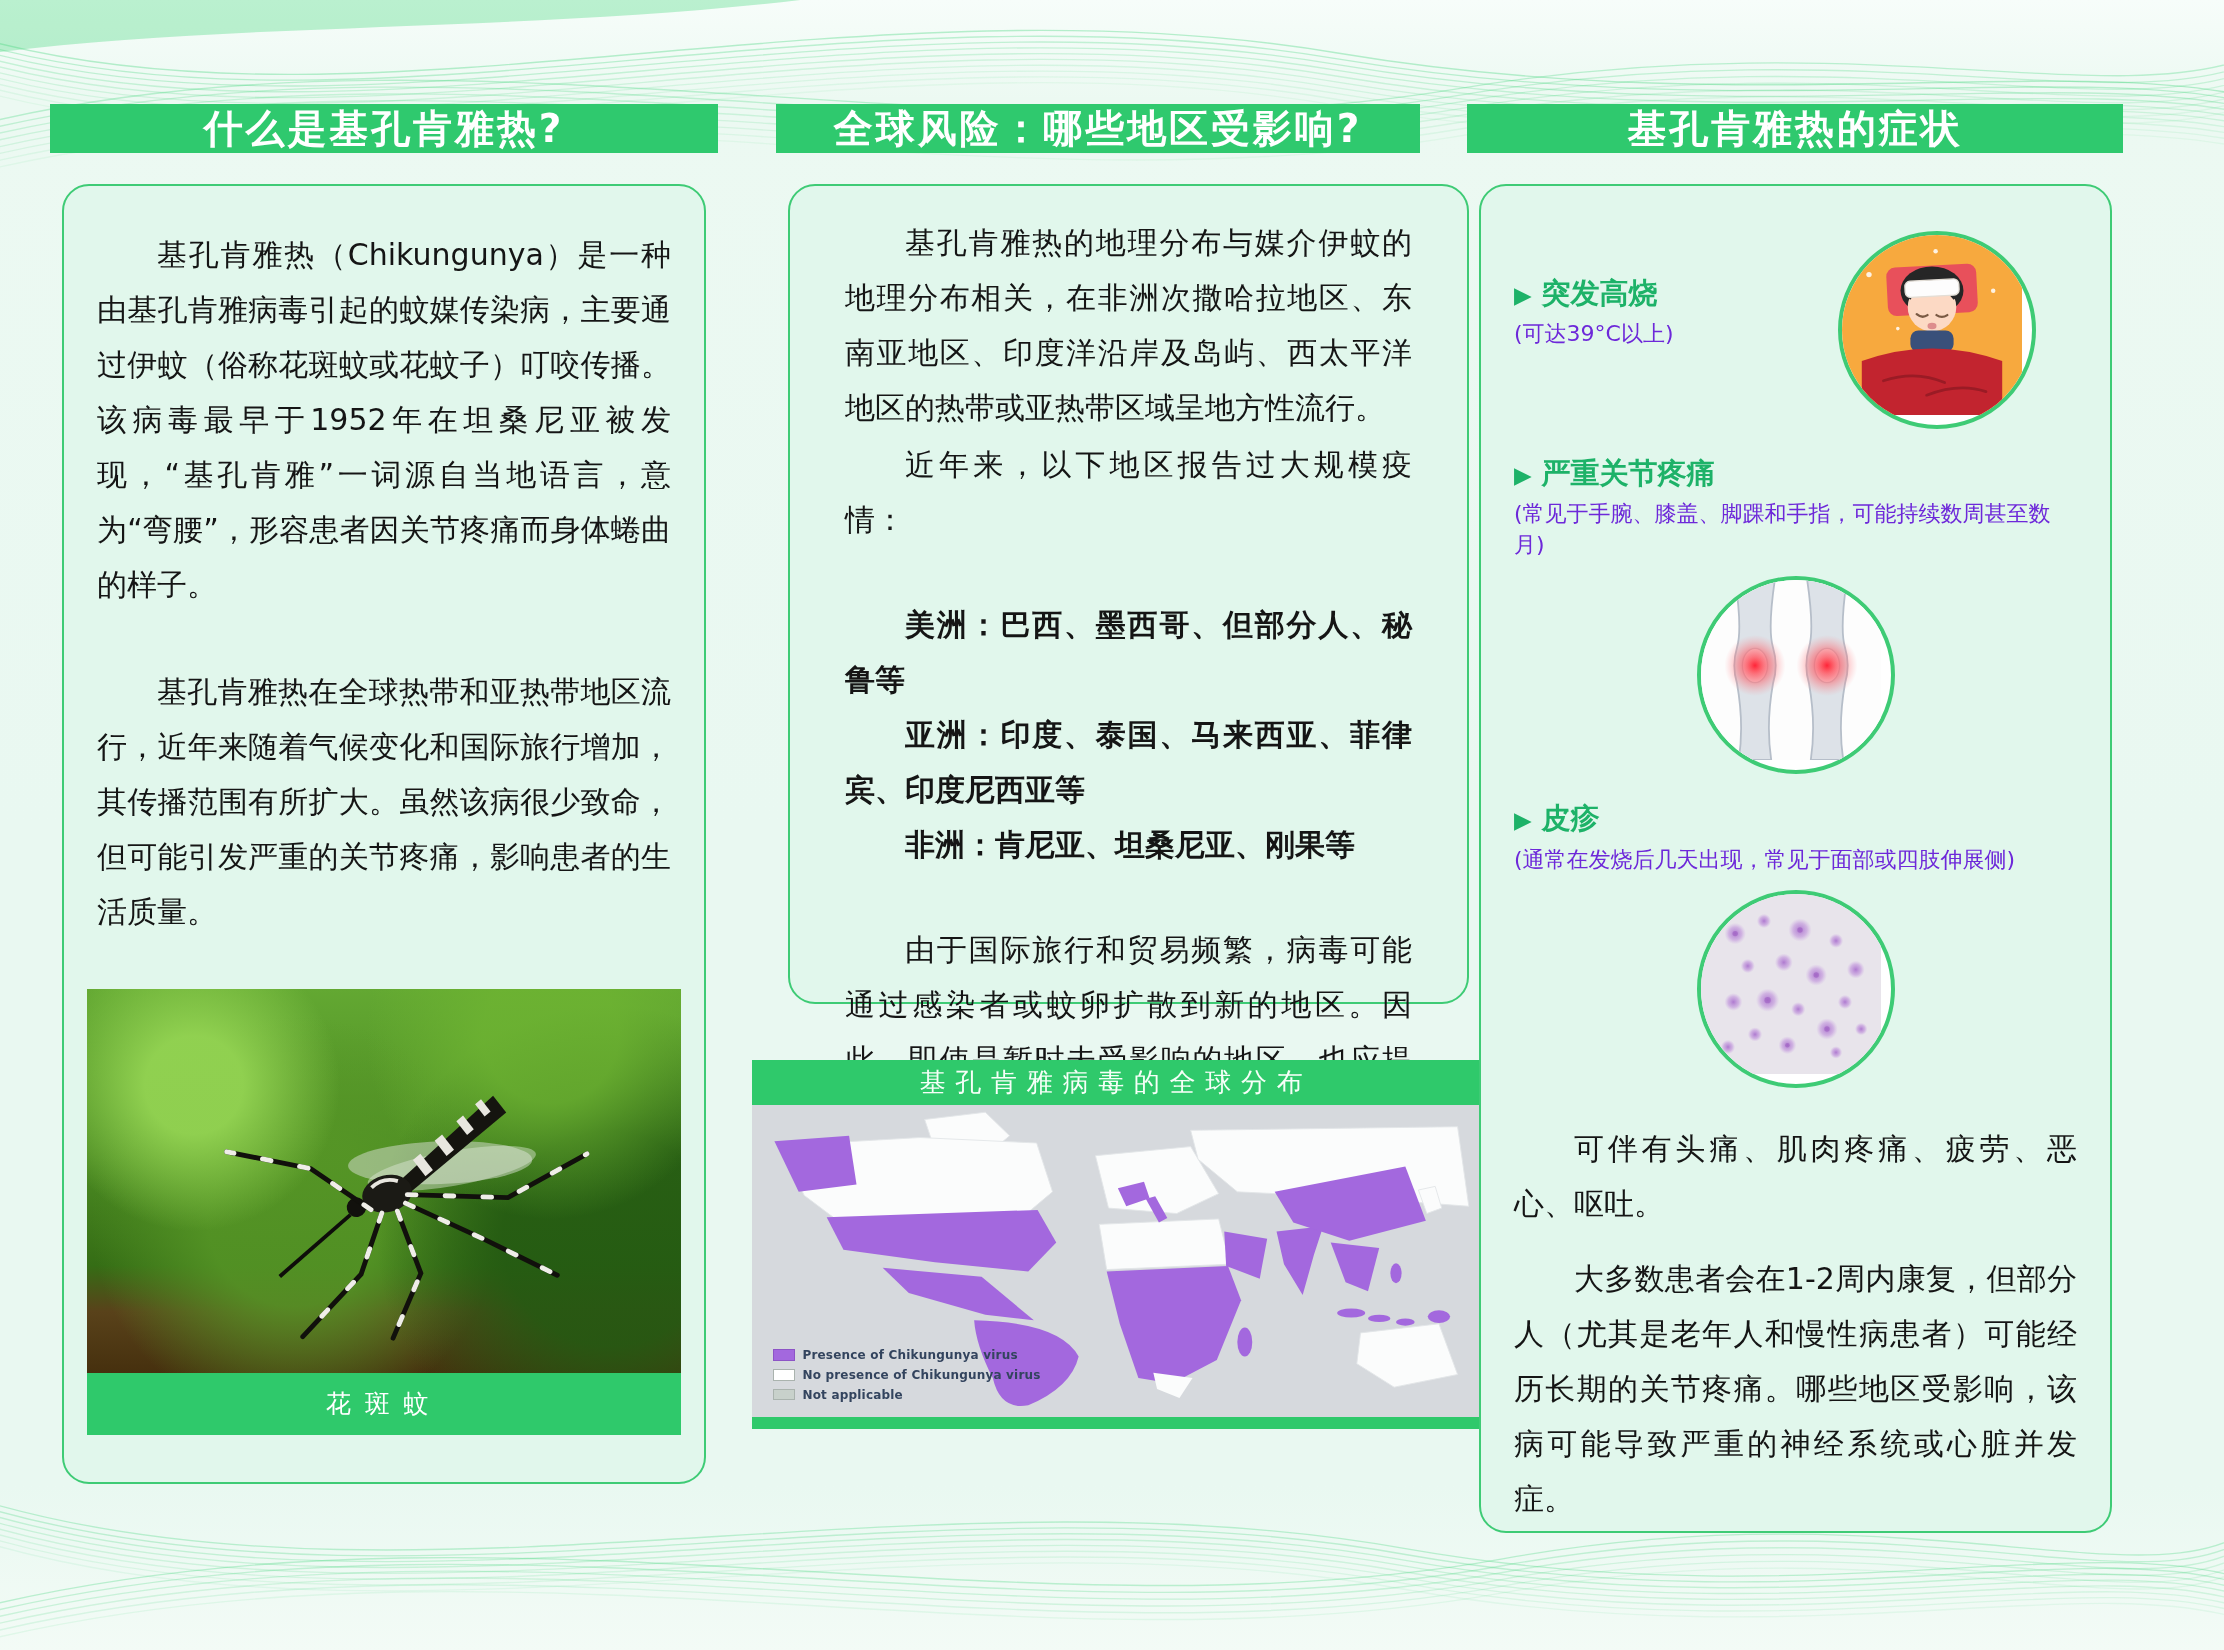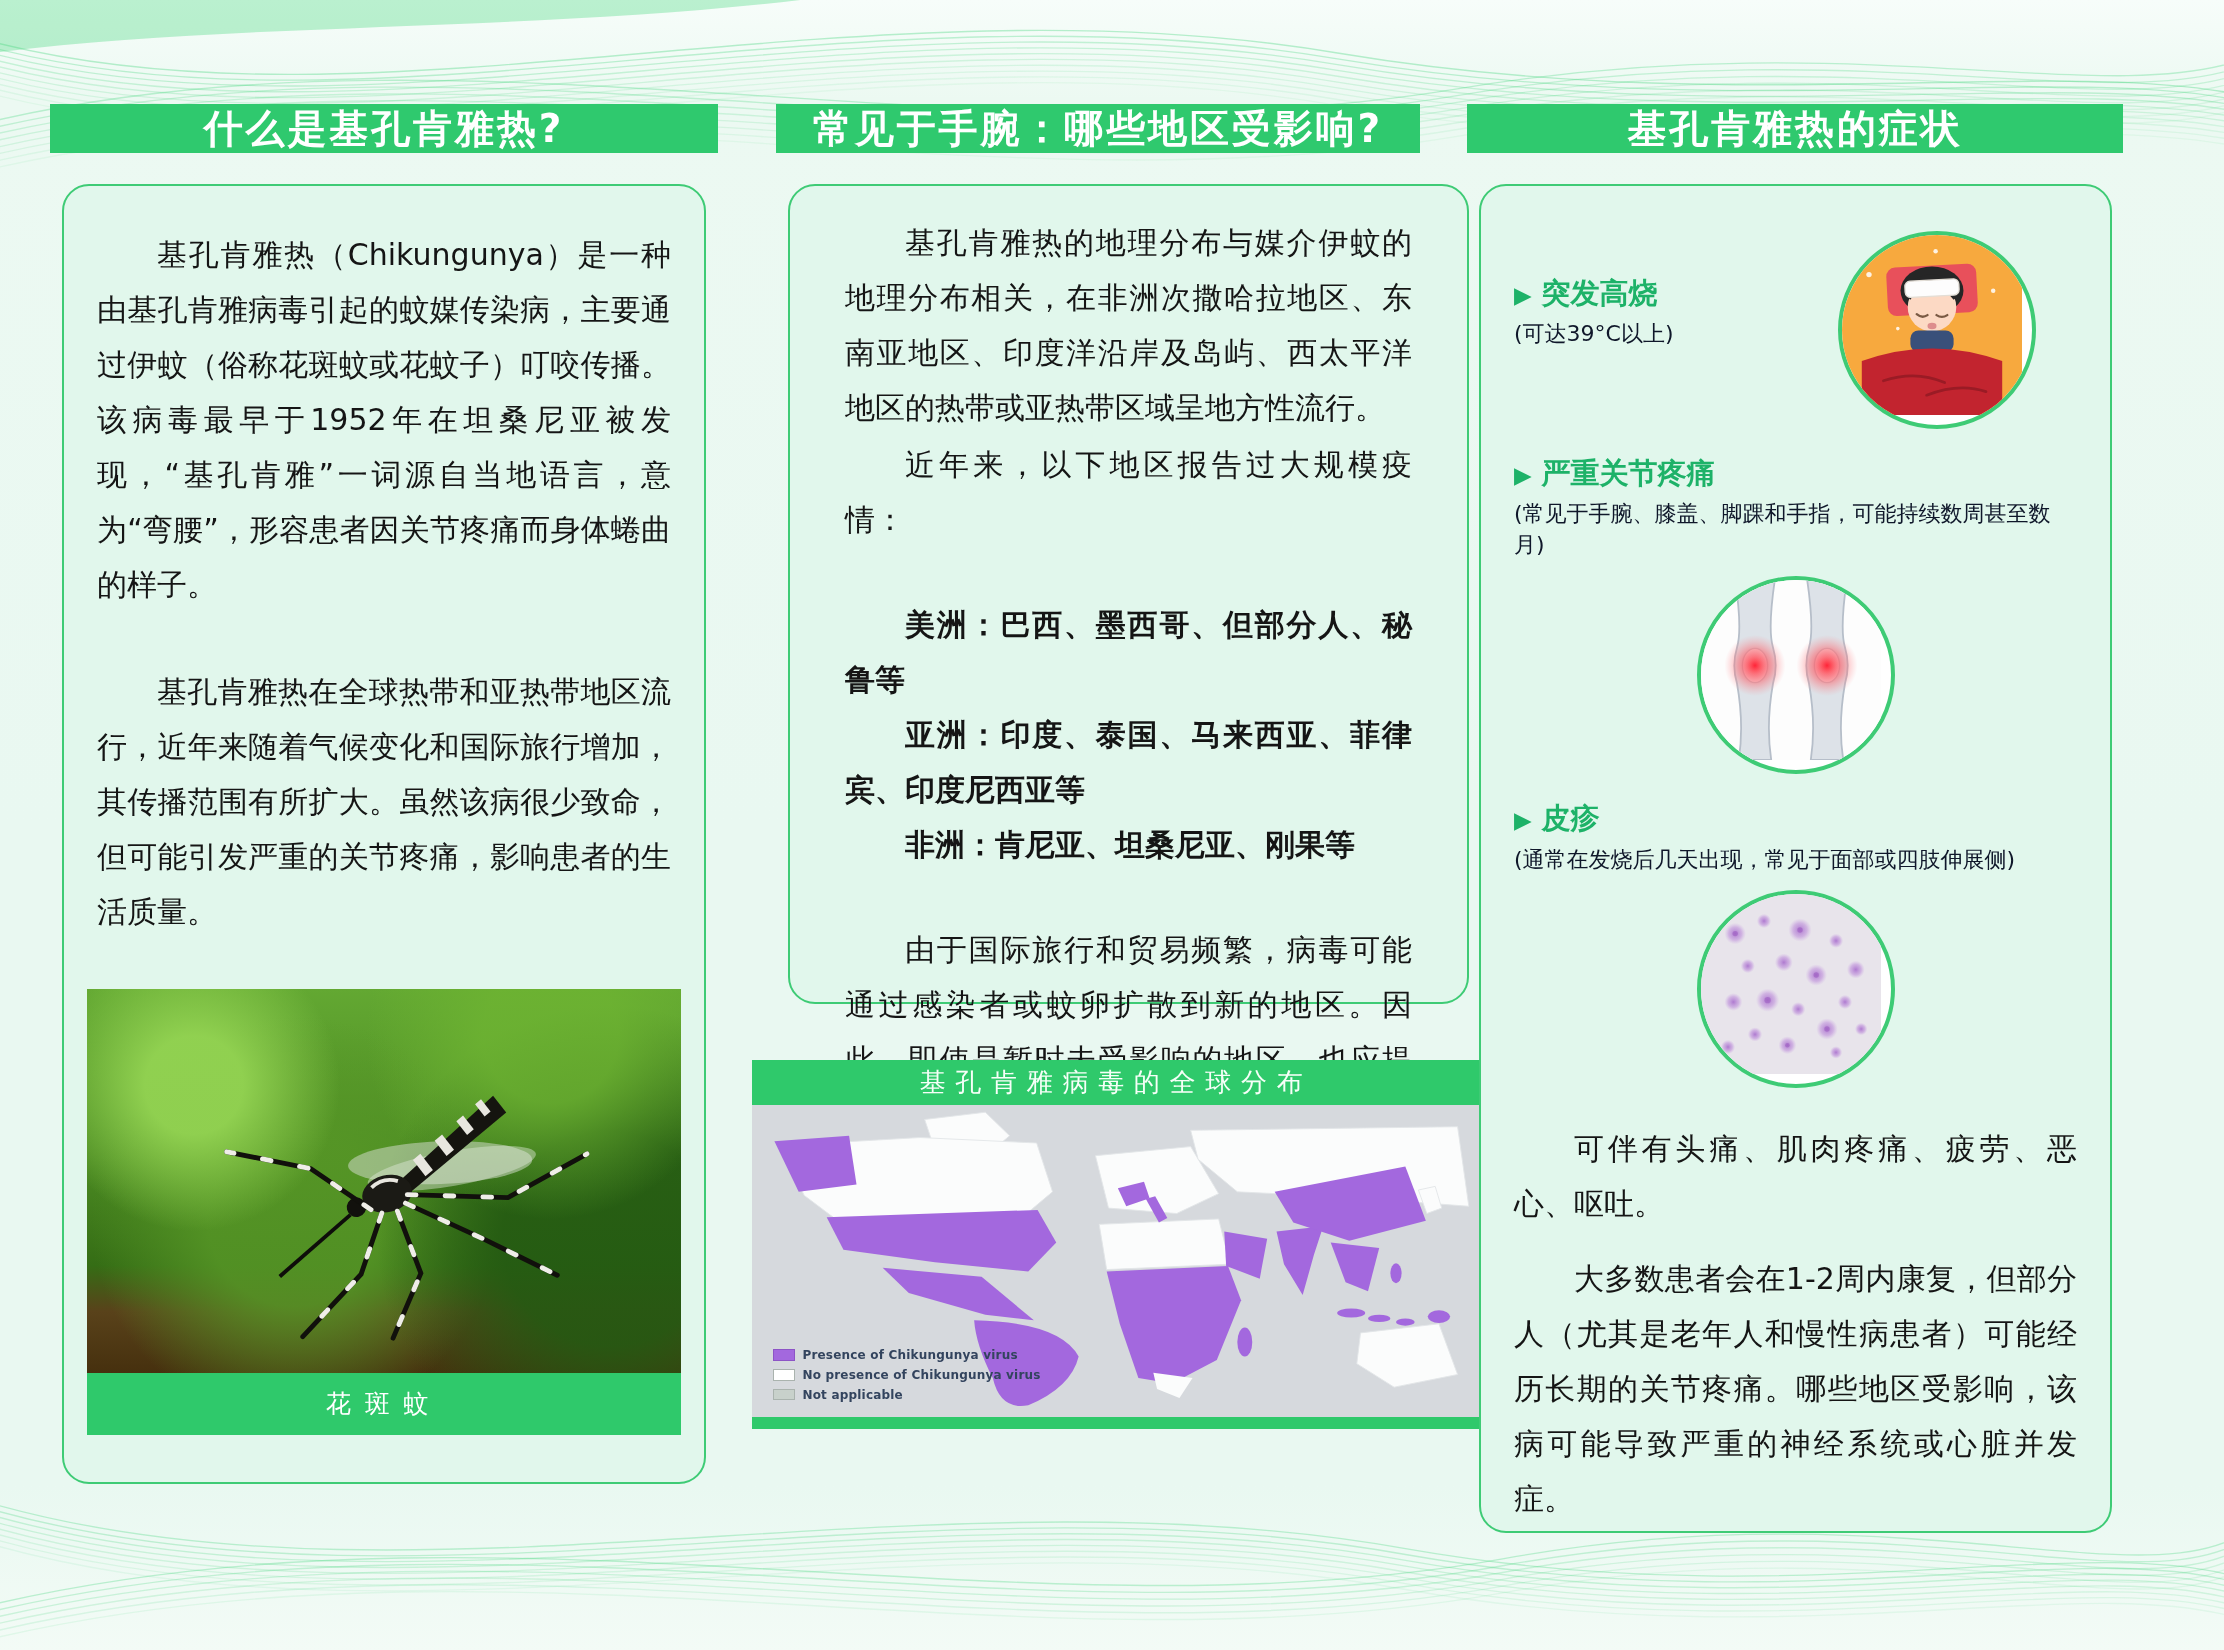--- a/index.html
+++ b/index.html
@@ -53,21 +53,21 @@
   .legend-row{display:flex;align-items:center;margin-top:5.8px;}
   .legend-swatch{width:21.3px;height:11.6px;margin-right:7.8px;border:1px solid #aab3ae;box-sizing:border-box;}
   .sw-presence{background:#a368de;border-color:#8d54c6;}
   .sw-absence{background:#ffffff;}
   .sw-na{background:#c8d1cb;}
   .legend-label{font-size:12px;color:#33445e;font-weight:bold;letter-spacing:0.2px;}
 
   
   .sym-title{font-size:29px;font-weight:bold;color:#1db268;margin:0;line-height:39px;}
   .arrow{color:#1db268;font-size:23px;margin-right:9.7px;}
-  .sym-note{font-size:22px;line-height:31px;margin:3.9px 0 0 0;color:#0f172a;}
+  .sym-note{font-size:22px;line-height:31px;margin:3.9px 0 0 0;color:#6d28d9;}
   .circle-illust{width:190px;height:190px;border-radius:50%;border:4.9px solid #3ecb75;
     overflow:hidden;background:#fff;flex:0 0 auto;}
   .sym-row{display:flex;margin-top:13.6px;}
   .sym-row .sym-text{width:291px;padding-top:43px;}
   .sym-row .circle-illust{margin-left:auto;margin-right:41px;}
   .sym-stack{margin-top:25px;}
   .sym-stack .circle-illust{margin:15.5px auto 0 auto;}
   .outro{margin-top:19.4px;}
   .outro-first{margin-top:33px;}
 </style>
@@ -121,21 +121,21 @@
       <use href="#bw2" stroke-opacity="0.30"></use>
         <use href="#bw2" transform="translate(0,7)" stroke-opacity="0.26"></use>
       <use href="#bw2" transform="translate(0,14)" stroke-opacity="0.22"></use>
         <use href="#bw2" transform="translate(0,21)" stroke-opacity="0.18"></use>
       <use href="#bw2" transform="translate(0,28)" stroke-opacity="0.14"></use>
         <use href="#bw2" transform="translate(0,35)" stroke-opacity="0.10"></use>
     </g>
   </svg>
 
   <div class="col-header h1">什么是基孔肯雅热?</div>
-  <div class="col-header h2">常见于手腕：哪些地区受影响?</div>
+  <div class="col-header h2">全球风险：哪些地区受影响?</div>
   <div class="col-header h3">基孔肯雅热的症状</div>
 
   <div class="panel panel-1">
     <p class="body-text indent gap-after">基孔肯雅热（Chikungunya）是一种由基孔肯雅病毒引起的蚊媒传染病，主要通过伊蚊（俗称花斑蚊或花蚊子）叮咬传播。该病毒最早于1952年在坦桑尼亚被发现，“基孔肯雅”一词源自当地语言，意为“弯腰”，形容患者因关节疼痛而身体蜷曲的样子。</p>
     <p class="body-text indent">基孔肯雅热在全球热带和亚热带地区流行，近年来随着气候变化和国际旅行增加，其传播范围有所扩大。虽然该病很少致命，但可能引发严重的关节疼痛，影响患者的生活质量。</p>
 
     <div class="photo-block">
       <div class="photo">
         <svg viewBox="0 0 620 396" width="602" height="384">
           <g transform="translate(310,215) rotate(-14)">

